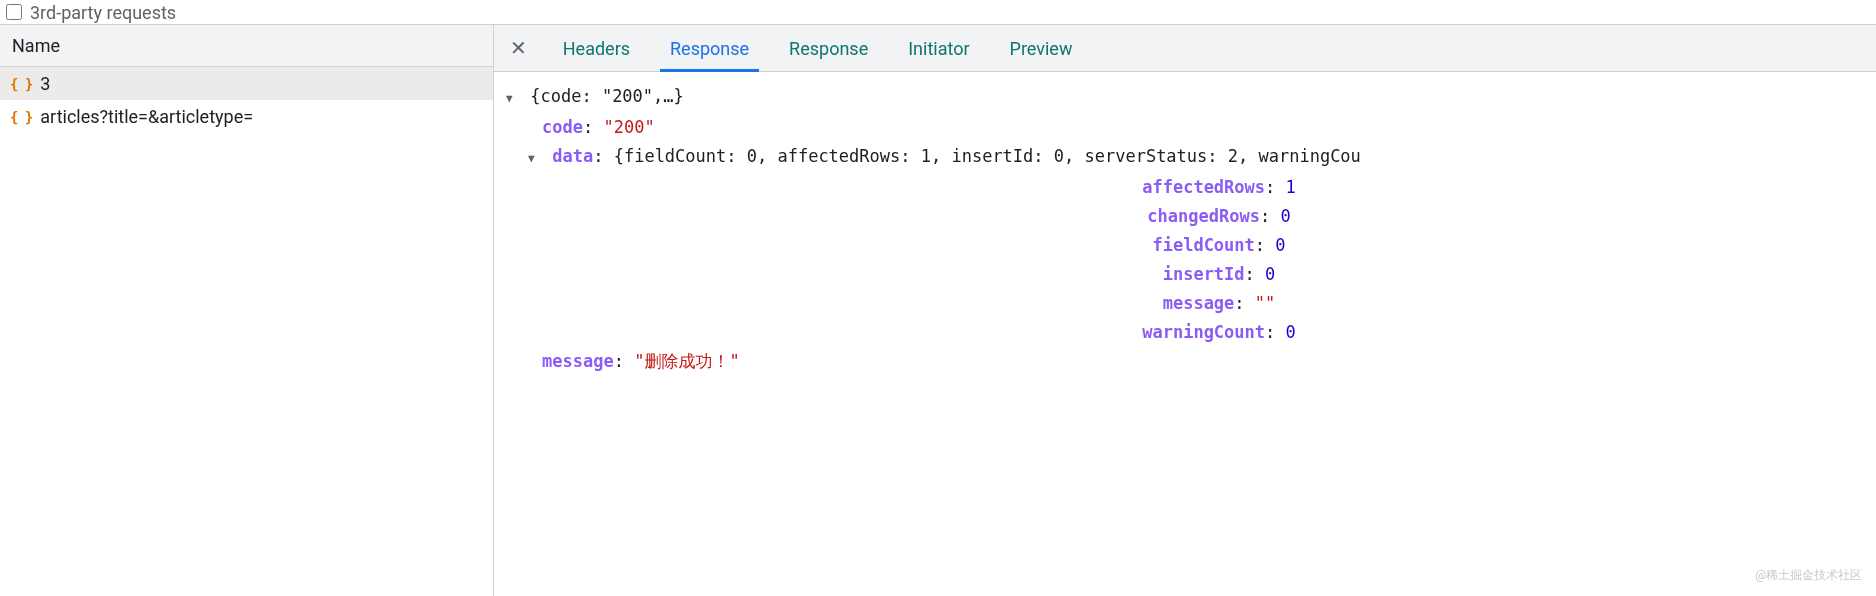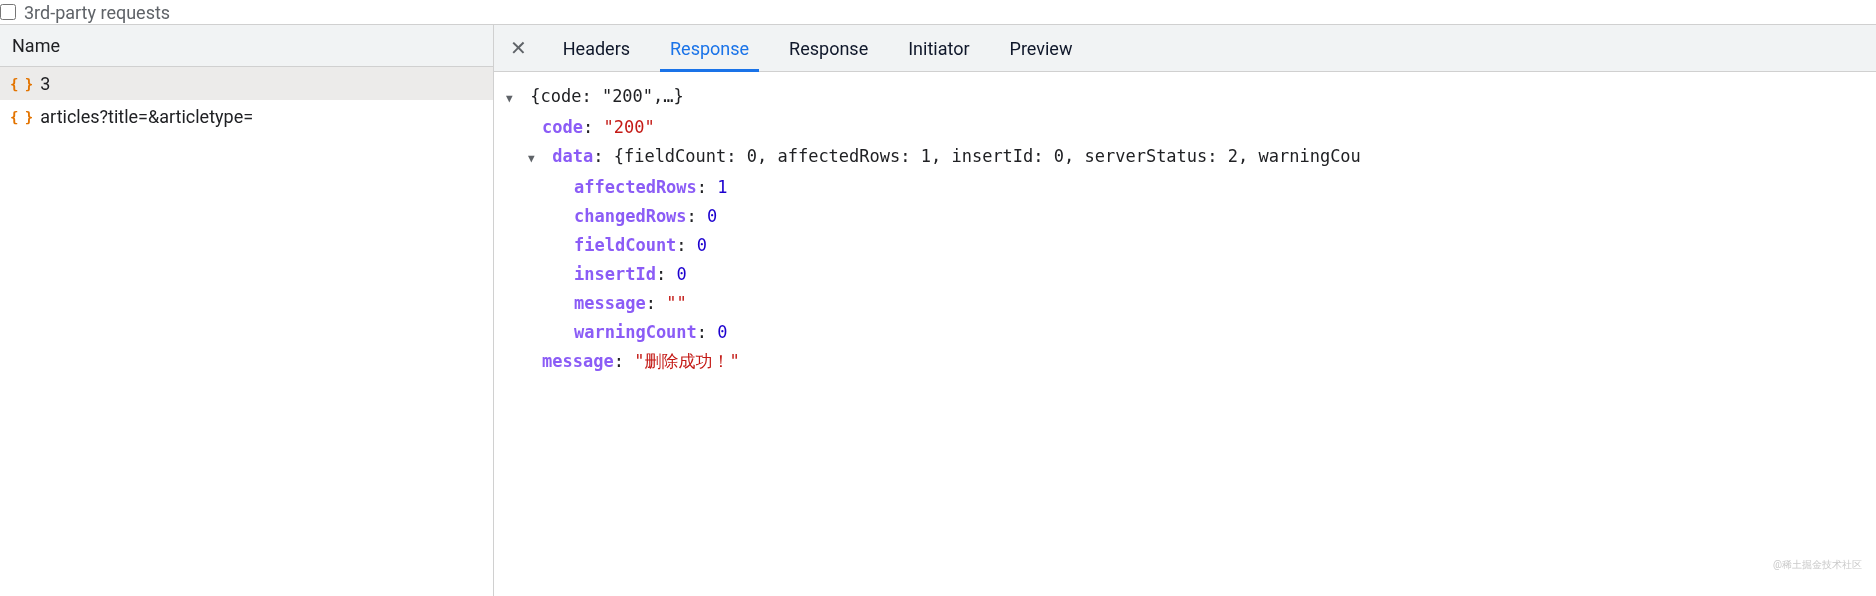--- a/index.html
+++ b/index.html
@@ -9,21 +9,21 @@
       color: #202124;
       background: #fff;
       width: 1876px;
       height: 596px;
       overflow: hidden;
       position: relative;
     }
     .top-filter {
       display: flex;
       align-items: center;
-      padding: 0 0;
+      padding: 0 6px;
       height: 24px;
       color: #5f6368;
       font-size: 18px;
     }
     .top-filter input[type="checkbox"] {
       width: 16px;
       height: 16px;
       margin-right: 8px;
     }
     .main-container {
@@ -82,21 +82,21 @@
     .close-btn {
       padding: 0 16px;
       font-size: 20px;
       color: #5f6368;
       cursor: pointer;
       font-weight: 300;
     }
     .tab {
       padding: 12px 20px;
       font-size: 18px;
-      color: #0f172a;
+      color: #0f766e;
       cursor: pointer;
       position: relative;
     }
     .tab.active {
       color: #1a73e8;
     }
     .tab.active::after {
       content: "";
       position: absolute;
       bottom: -1px;
@@ -122,27 +122,27 @@
       font-size: 11px;
       cursor: pointer;
       user-select: none;
     }
     .key { color: #8b5cf6; font-weight: bold; }
     .str { color: #c41a16; }
     .num { color: #1c00cf; }
     .bool { color: #0d22aa; }
     .punct { color: #202124; }
     .indent-1 { padding-left: 36px; }
-    .indent-2 { padding-left: 68px; }
+    .indent-2 { padding-left: 68px; text-align: center; }
     .watermark {
       position: absolute;
-      bottom: 24px;
+      bottom: 12px;
       right: 14px;
       color: #c9c9c9;
-      font-size: 10px;
+      font-size: 12px;
     }
   </style>
 </head>
 <body>
 
 <div class="top-filter">
   <input type="checkbox" style="">
   <span>3rd-party requests</span>
 </div>
 

